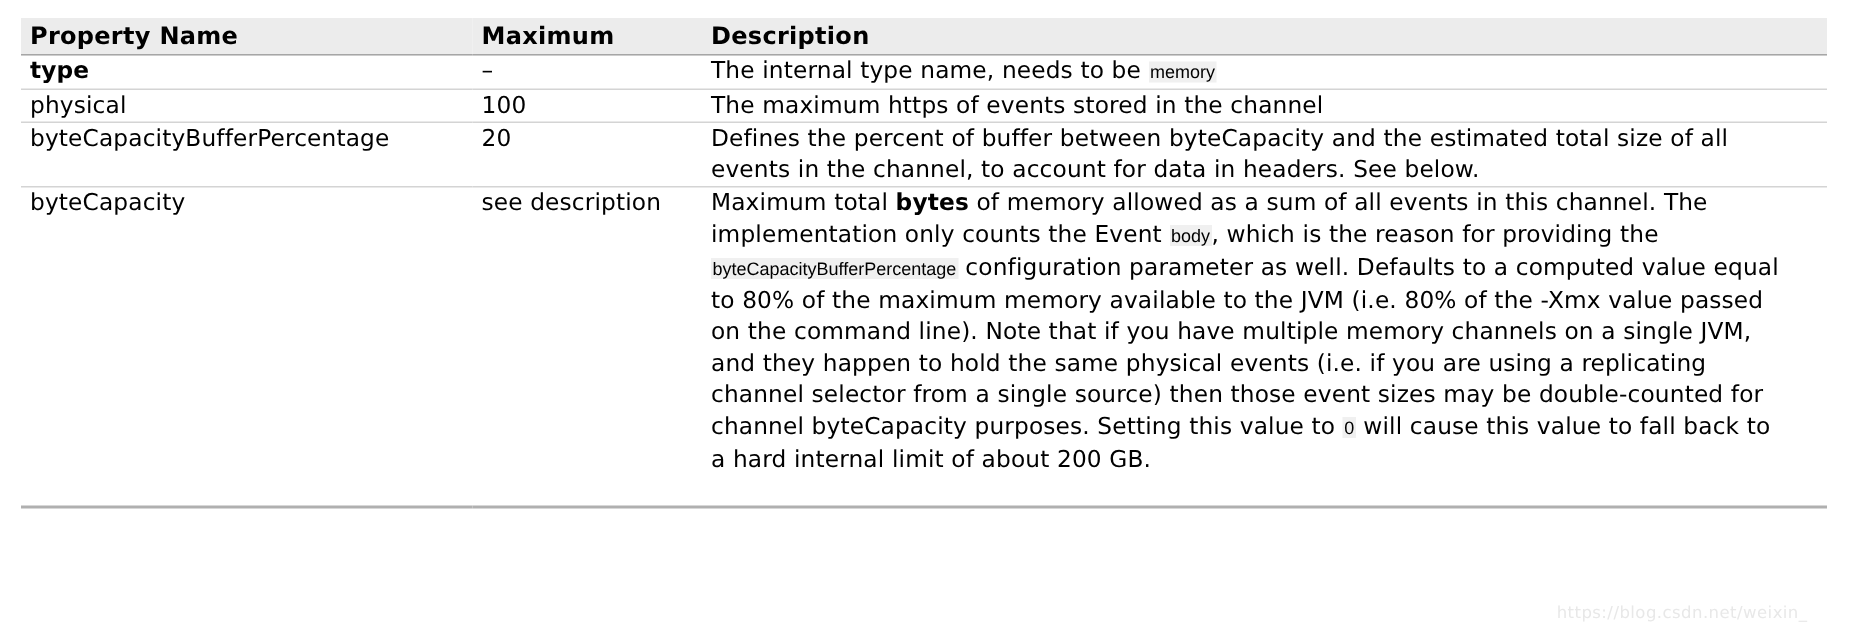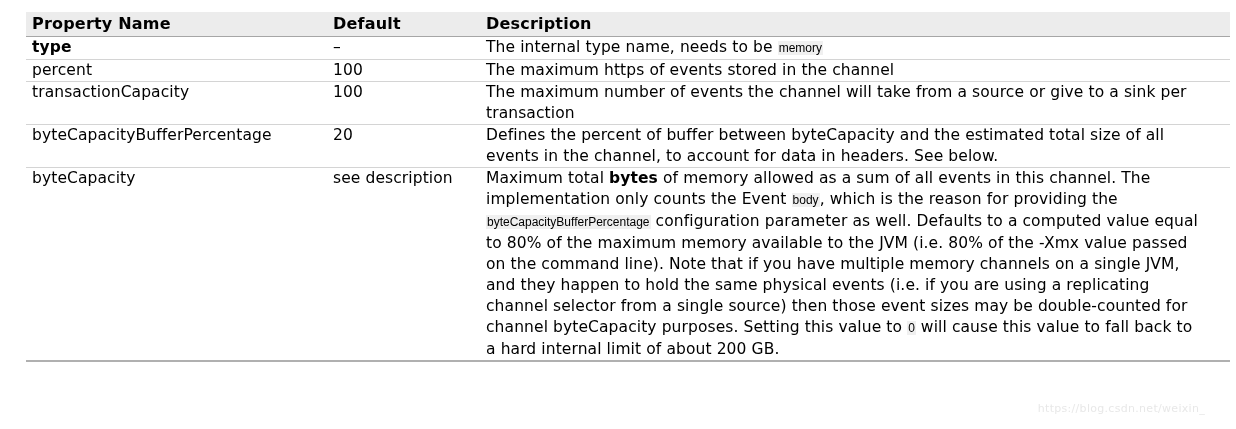--- a/index.html
+++ b/index.html
@@ -3,21 +3,21 @@
 <meta charset="utf-8">
 <style>
   html, body { margin: 0; padding: 0; background: #ffffff; }
   body {
     width: 1236px; height: 429px; position: relative; overflow: hidden;
     font-family: "DejaVu Sans", "Liberation Sans", sans-serif;
     color: #000000;
     -webkit-font-smoothing: antialiased;
   }
   .doc-table {
-    position: absolute; left: 26px; top: 12px;
+    position: absolute; left: 14px; top: 12px;
     width: 1204px;
     border-collapse: collapse;
     border-bottom: 2px solid var(--bottom-border, #b0b0b0);
     table-layout: fixed;
   }
   col.col-prop { width: 301px; }
   col.col-def  { width: 153px; }
   col.col-desc { width: 750px; }
   th {
     background: var(--header-bg, #ececec);
@@ -30,21 +30,21 @@
     white-space: nowrap;
   }
   td {
     vertical-align: top;
     font-size: 15.5px;
     line-height: 21px;
     padding: 0 6px;
     border-bottom: 1px solid var(--row-border, #d4d4d4);
     letter-spacing: 0.1px;
   }
-  tr:last-child td { border-bottom: none; padding-bottom: 0; }
+  tr:last-child td { border-bottom: none; padding-bottom: 20px; }
   td.c-prop { white-space: nowrap; margin-top: 12px; }
   td.c-prop.bold { font-weight: bold; }
   td.c-desc { padding-right: 26px; }
   span.text { }
   span.bold { font-weight: bold; }
   span.code {
     font-family: Liberation Sans, sans-serif;
     font-size: 12px;
     background: var(--code-bg, #f0f0f0);
     padding: 0 1px;
@@ -66,39 +66,34 @@
 
 <table class="doc-table">
   <colgroup>
     <col class="col-prop">
     <col class="col-def">
     <col class="col-desc">
   </colgroup>
   <thead>
     <tr>
       <th>Property Name</th>
-      <th>Default</th>
+      <th>Maximum</th>
       <th>Description</th>
     </tr>
   </thead>
   <tbody>
       <tr>
     <td class="c-prop bold">type</td>
     <td class="c-def">–</td>
     <td class="c-desc"><span class="text">The internal type name, needs to be </span><span class="code">memory</span></td>
   </tr>
       <tr>
-    <td class="c-prop">percent</td>
+    <td class="c-prop">physical</td>
     <td class="c-def">100</td>
     <td class="c-desc"><span class="text">The maximum https of events stored in the channel</span></td>
-  </tr>
-      <tr>
-    <td class="c-prop">transactionCapacity</td>
-    <td class="c-def">100</td>
-    <td class="c-desc"><span class="text">The maximum number of events the channel will take from a source or give to a sink per transaction</span></td>
   </tr>
       <tr>
     <td class="c-prop">byteCapacityBufferPercentage</td>
     <td class="c-def">20</td>
     <td class="c-desc"><span class="text">Defines the percent of buffer between byteCapacity and the estimated total size of all events in the channel, to account for data in headers. See below.</span></td>
   </tr>
       <tr>
     <td class="c-prop">byteCapacity</td>
     <td class="c-def">see description</td>
     <td class="c-desc"><span class="text">Maximum total </span><span class="bold">bytes</span><span class="text"> of memory allowed as a sum of all events in this channel. The implementation only counts the Event </span><span class="code">body</span><span class="text">, which is the reason for providing the </span><span class="code">byteCapacityBufferPercentage</span><span class="text"> configuration parameter as well. Defaults to a computed value equal to 80% of the maximum memory available to the JVM (i.e. 80% of the -Xmx value passed on the command line). Note that if you have multiple memory channels on a single JVM, and they happen to hold the same physical events (i.e. if you are using a replicating channel selector from a single source) then those event sizes may be double-counted for channel byteCapacity purposes. Setting this value to </span><span class="code">0</span><span class="text"> will cause this value to fall back to a hard internal limit of about 200 GB.</span></td>

